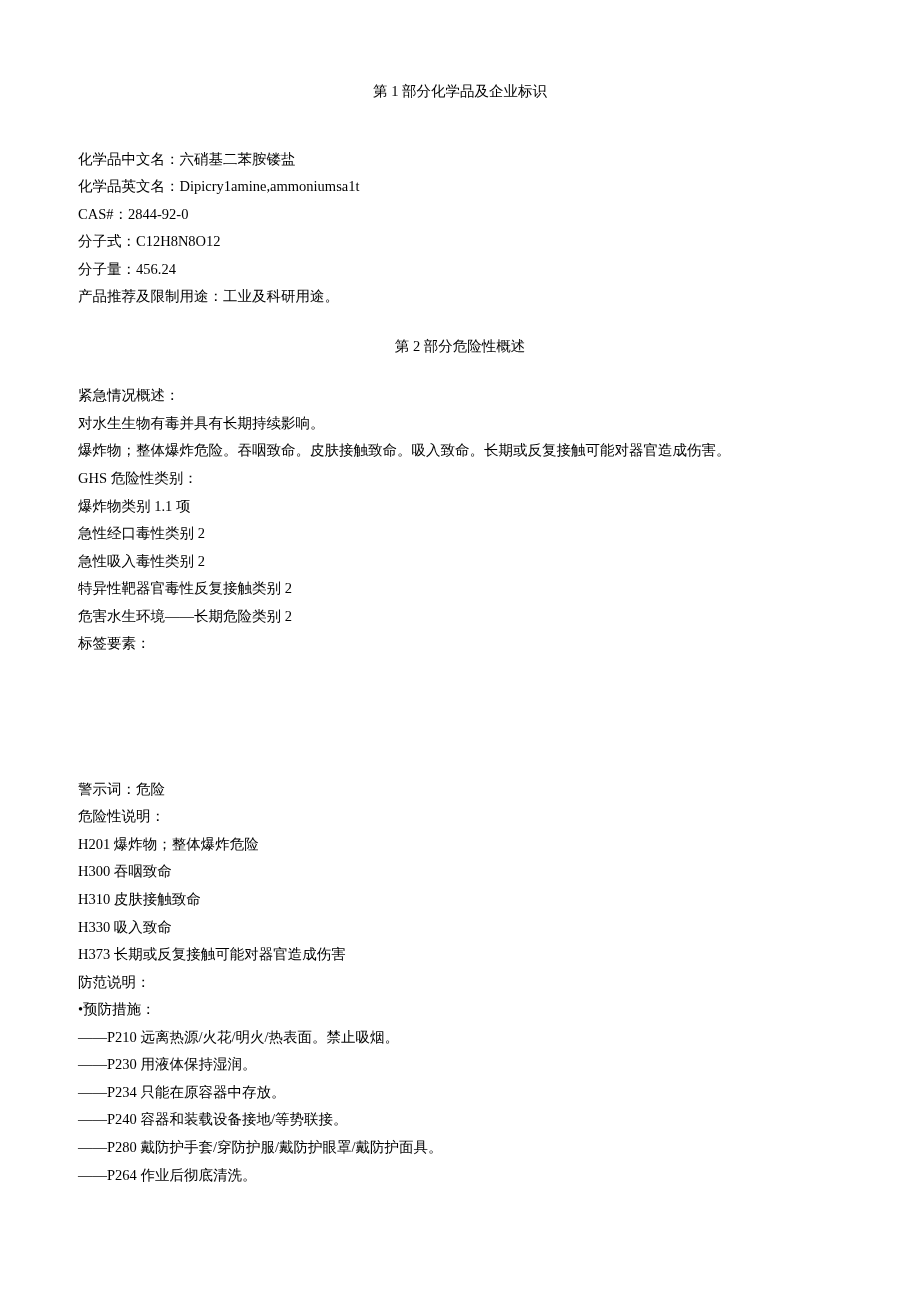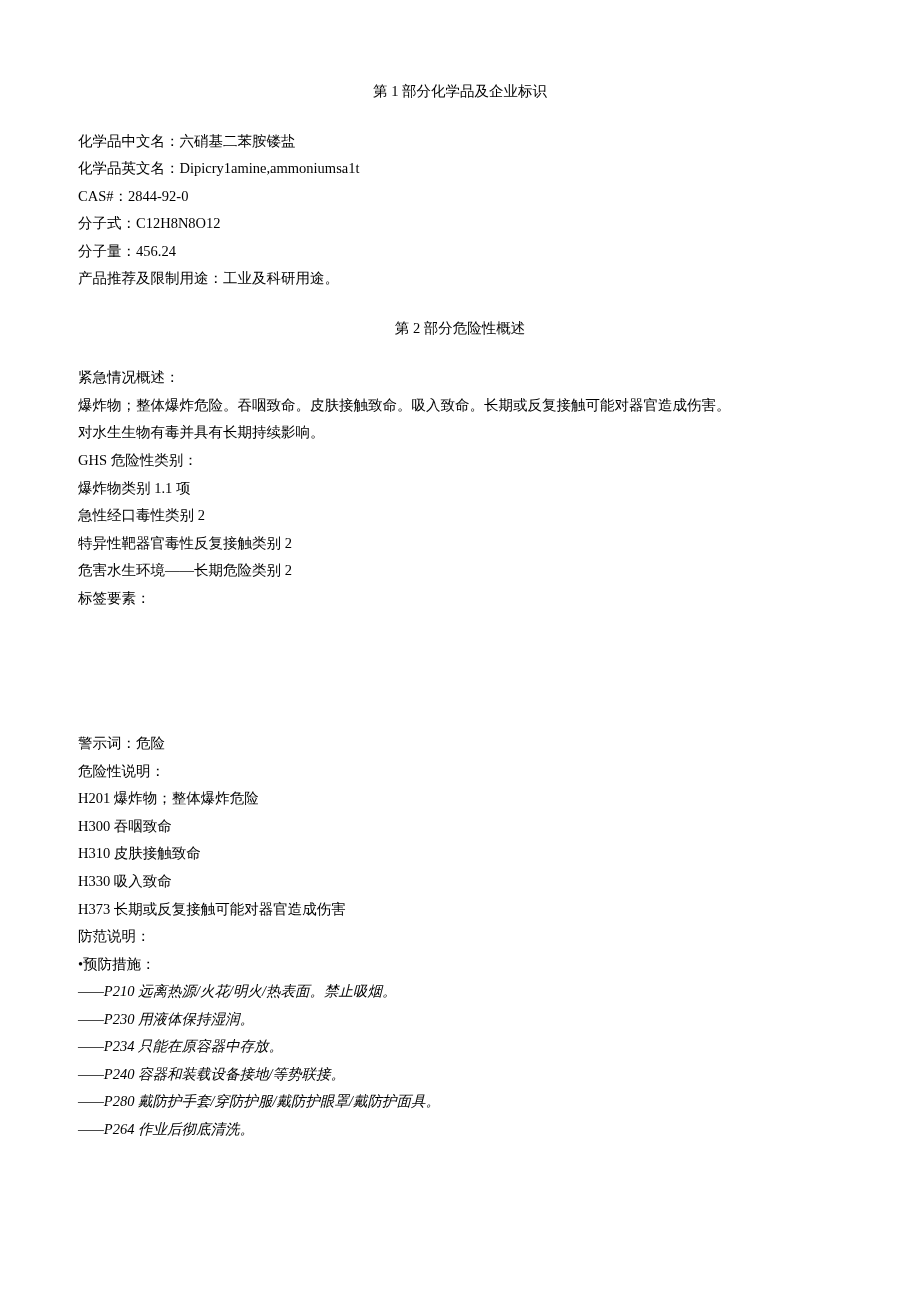--- a/index.html
+++ b/index.html
@@ -8,21 +8,21 @@
     line-height: 1.9;
     color: #000;
     background: #fff;
     margin: 0;
     padding: 72px 78px 60px 78px;
     width: 920px;
     box-sizing: border-box;
   }
   .section-title {
     text-align: center;
-    margin: 6px 0 22px 0;
+    margin: 6px 0 40px 0;
   }
   .section-title-2 {
     text-align: center;
     margin: 22px 0 22px 0;
   }
   .block p {
     margin: 0;
     padding: 0;
   }
   .bold {
@@ -31,21 +31,20 @@
   }
   .latin {
     font-family: "Times New Roman", serif;
     text-align: center;
   }
   .indent1 {
     padding-left: 96px;
   }
   .indent2 {
     padding-left: 144px;
-    font-style: italic;
   }
   .gap {
     height: 118px;
   }
 </style>
 </head>
 <body>
 
 <div class="section-title">第 1 部分化学品及企业标识</div>
 
@@ -55,25 +54,26 @@
   <p><span class="bold">CAS#：</span><span class="latin">2844-92-0</span></p>
   <p><span>分子式：</span><span class="latin">C12H8N8O12</span></p>
   <p><span>分子量：</span><span class="latin">456.24</span></p>
   <p><span>产品推荐及限制用途：</span><span>工业及科研用途。</span></p>
 </div>
 
 <div class="section-title-2">第 2 部分危险性概述</div>
 
 <div class="block">
   <p>紧急情况概述：</p>
+  <p>对水生生物有毒并具有长期持续影响。</p>
   <p>爆炸物；整体爆炸危险。吞咽致命。皮肤接触致命。吸入致命。长期或反复接触可能对器官造成伤害。</p>
-  <p>对水生生物有毒并具有长期持续影响。</p>
   <p class="bold">GHS 危险性类别：</p>
   <p>爆炸物类别 1.1 项</p>
   <p>急性经口毒性类别 2</p>
+  <p>急性吸入毒性类别 2</p>
   <p>特异性靶器官毒性反复接触类别 2</p>
   <p>危害水生环境——长期危险类别 2</p>
   <p>标签要素：</p>
 
   <div class="gap"></div>
 
   <p><span>警示词：</span><span>危险</span></p>
   <p>危险性说明：</p>
   <p>H201 爆炸物；整体爆炸危险</p>
   <p>H300 吞咽致命</p>

